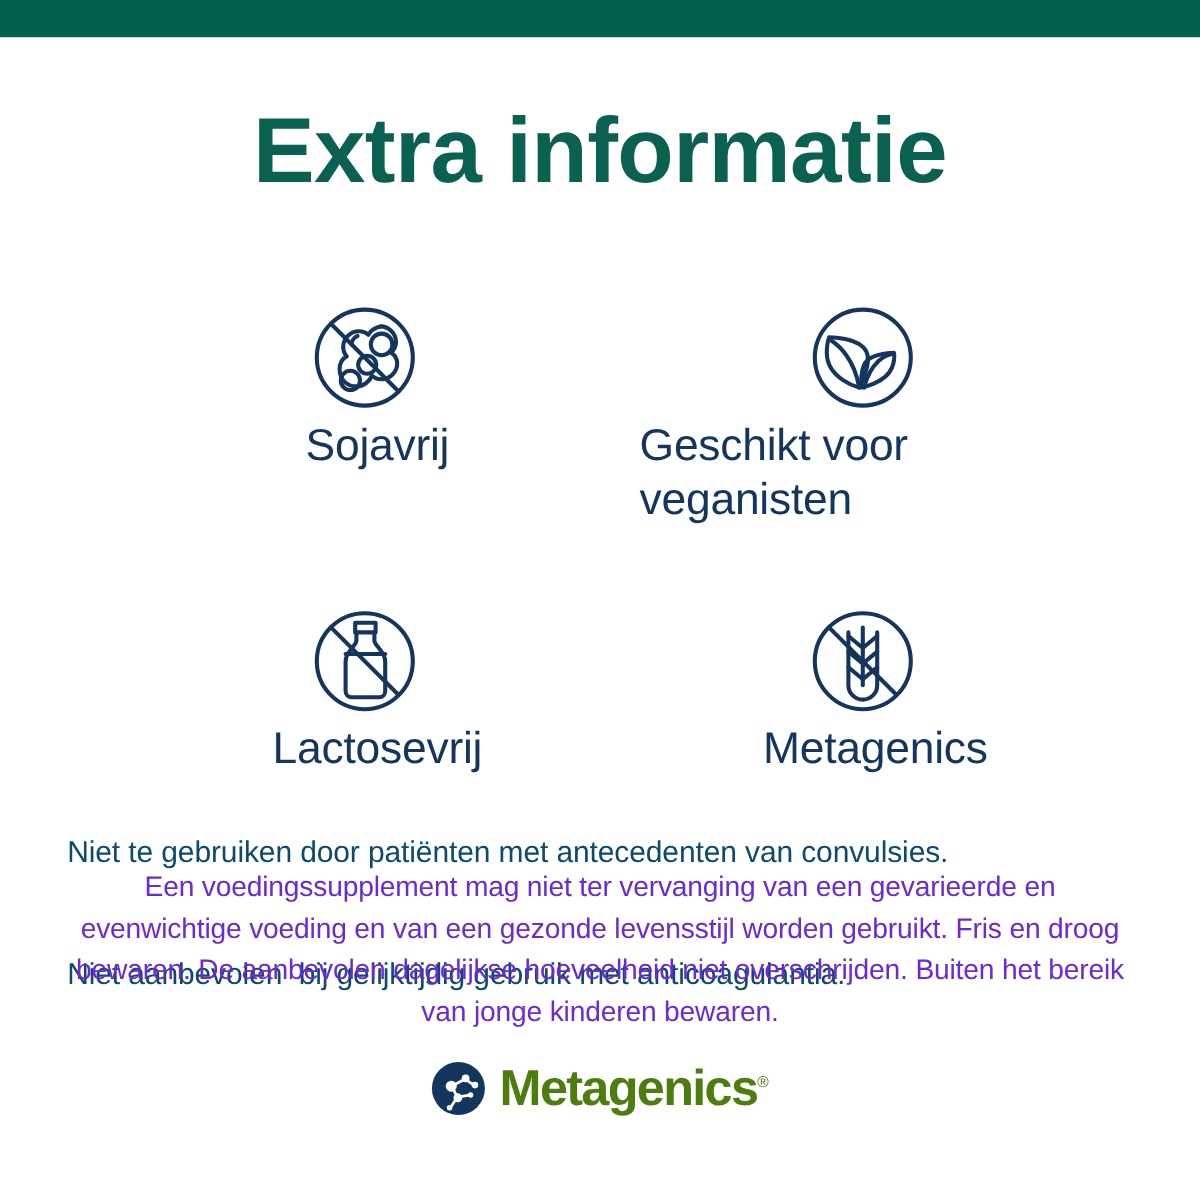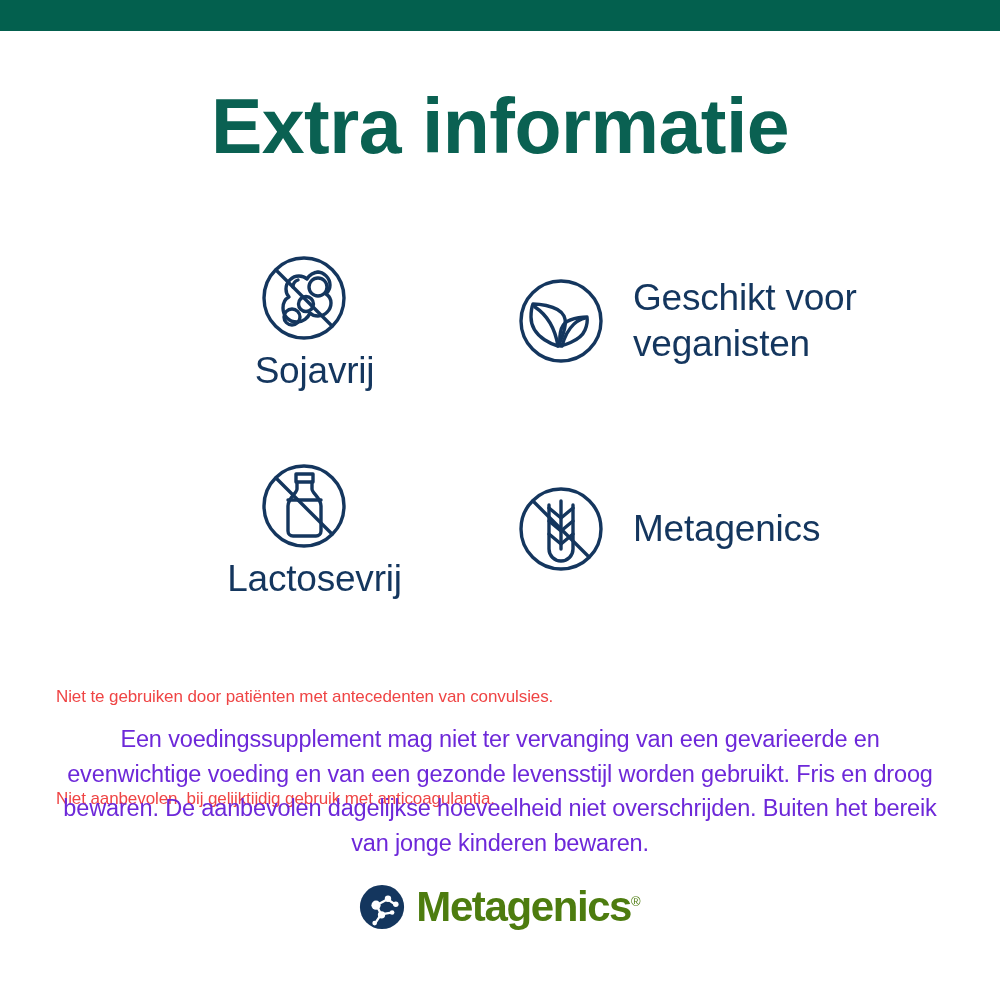--- a/index.html
+++ b/index.html
@@ -27,42 +27,42 @@
     line-height:1.1;
   }
 
   
   .claims{
     position:absolute;top:248px;left:96px;width:830px;
   }
   .claim-row{display:flex;width:100%;}
   .claim{display:flex;align-items:center;}
   .claim.col1{width:415px;flex-direction:column;}
-  .claim.col2{width:415px;}
+  .claim.col2{width:415px;flex-direction:column;}
   .claim-icon{
     flex:0 0 auto;
     width:100px;height:100px;
     display:block;
   }
   .claim-icon svg{display:block;width:100px;height:100px;}
   .claim-label{
     margin-left:22px;
     font-size:37px;
     line-height:1.22;
     color:#14365E;
     font-weight:400;
     letter-spacing:-0.2px;
   }
   .row2{margin-top:63px;}
 
   
   .warning{
-    position:absolute;top:612px;left:56px;width:900px;
-    color:#ef4444;
-    font-size:17px;
+    position:absolute;top:625px;left:56px;width:900px;
+    color:#0c4a6e;
+    font-size:25px;
     line-height:34px;
     letter-spacing:-0.1px;
     white-space:pre-wrap;
   }
   .warning div{white-space:pre;}
 
   
   .disclaimer{
     position:absolute;top:722px;left:60px;width:880px;
     color:#6d28d9;

